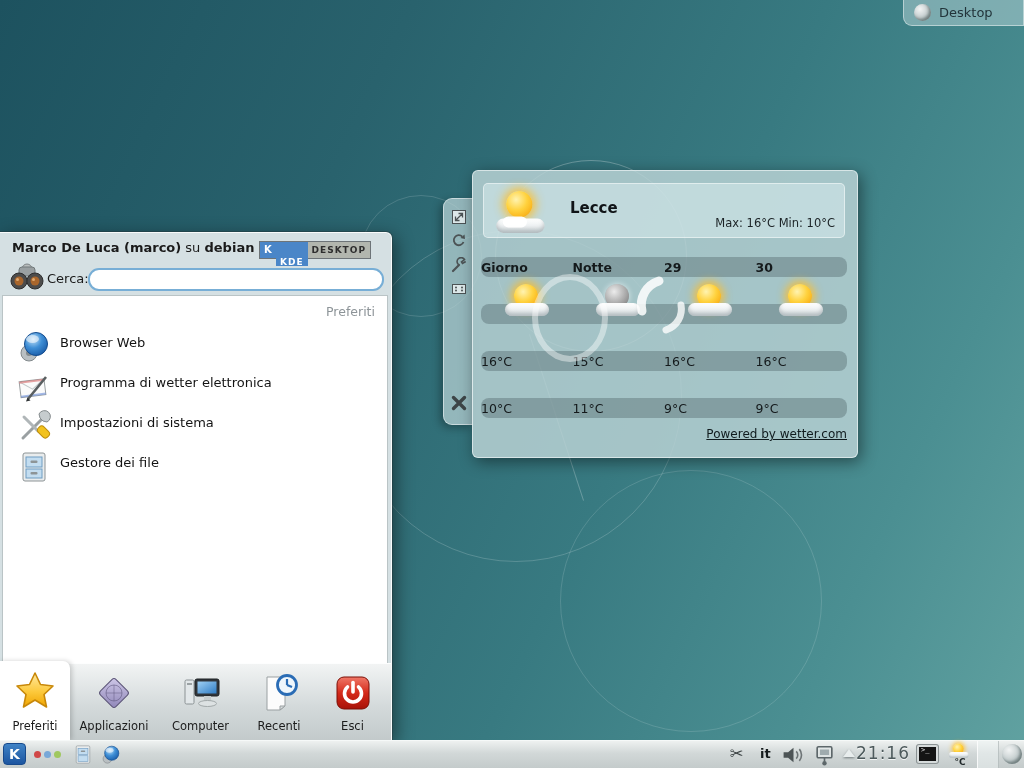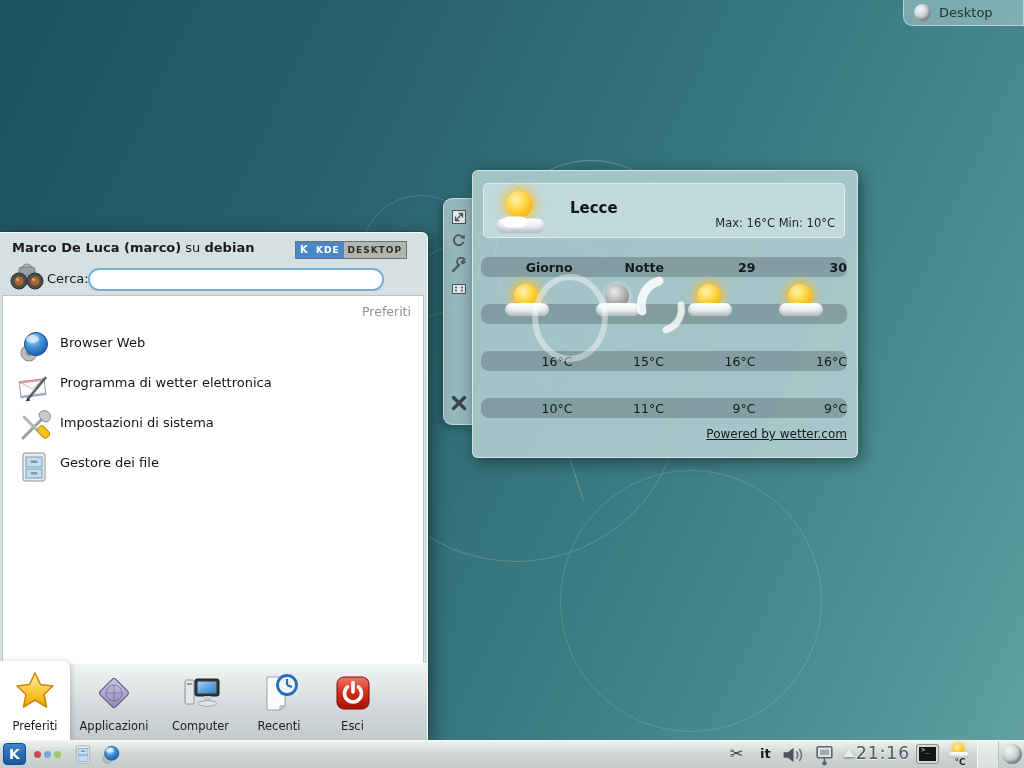--- a/index.html
+++ b/index.html
@@ -31,45 +31,45 @@
   .whandle .hclose{margin-top:auto;margin-bottom:12px}
   .weather{left:472px;top:170px;width:384px;height:286px;background:rgba(183,209,211,0.86);
     border:1px solid rgba(255,255,255,0.55);border-radius:6px;
     box-shadow:3px 4px 16px rgba(0,0,0,0.45);z-index:6}
   .whead{position:absolute;left:10px;top:12px;width:362px;height:55px;
     background:rgba(222,240,241,0.5);border:1px solid rgba(255,255,255,0.5);border-radius:5px;box-sizing:border-box}
   .wcity{position:absolute;left:86px;top:15px;font-size:15px;font-weight:bold;color:#101417}
   .wminmax{position:absolute;right:9px;bottom:7px;font-size:11.5px;color:#1c2326}
   .wstrip{position:absolute;left:8px;width:366px;height:20px;background:rgba(84,104,109,0.42);
     border-radius:8px;display:flex;align-items:center}
-  .wstrip>div{flex:1;text-align:right;font-size:12.5px;color:#14191b}
+  .wstrip>div{flex:1;text-align:left;font-size:12.5px;color:#14191b}
   .wcols{font-weight:bold;font-size:13px}
   .wiconrow{position:absolute;left:8px;top:112px;width:366px;height:42px;display:flex;z-index:2}
   .wiconrow>div{flex:1;display:flex;justify-content:center}
   .wcredit{position:absolute;right:10px;top:256px;font-size:12px;color:#101b1e;text-decoration:underline;cursor:pointer}
   
   .wicon{position:relative;width:48px;height:38px}
   .wicon .ball{position:absolute;left:11px;top:1px;width:24px;height:24px;border-radius:50%}
   .wicon.sun .ball{background:radial-gradient(circle at 38% 32%,#fff3b0,#ffd23e 45%,#f59b00);box-shadow:0 0 9px 3px rgba(255,190,40,0.85)}
   .wicon.moon .ball{background:radial-gradient(circle at 38% 32%,#ececec,#a8a8a8 55%,#6f6f6f);box-shadow:0 0 5px 1px rgba(255,255,255,0.45)}
   .wicon .cl{position:absolute;bottom:5px;left:2px;width:44px;height:13px;border-radius:8px;
     background:linear-gradient(#ffffff,#dde4e6);box-shadow:inset 0 -3px 4px rgba(140,152,156,0.55)}
   .wicon .cl2{position:absolute;bottom:10px;left:8px;width:22px;height:10px;border-radius:6px;background:rgba(255,255,255,0.95)}
   .wicon.big{width:56px;height:44px;transform:scale(1.1);transform-origin:left top}
   .wicon.mini{transform:scale(0.45);transform-origin:left top}
   
-  .kickoff{left:0;top:232px;width:428px;height:509px;background:#d5e0e3;
+  .kickoff{left:0;top:232px;width:392px;height:509px;background:#d5e0e3;
     border:1px solid rgba(255,255,255,0.85);border-left:none;border-radius:0 6px 0 0;box-sizing:border-box;
     box-shadow:0 0 0 1px rgba(35,55,60,0.45),4px 4px 18px rgba(0,0,0,0.45);z-index:10}
   .ktitle{position:absolute;left:12px;top:7px;font-size:13px;color:#1a1a1a;white-space:nowrap}
   .ktitle b{font-weight:bold}
   .kbadge{position:absolute;right:20px;top:8px;height:16px;display:flex;align-items:stretch;
     border:1px solid #6d7478;font-size:9px;font-weight:bold;line-height:16px}
   .kbadge .bicon{width:16px;background:#4a86c8;color:#fff;text-align:center;font-size:10px}
-  .kbadge .bkde{background:#4a86c8;color:#fff;padding:0 4px;letter-spacing:1px}
+  .kbadge .bkde{background:#4a86c8;color:#fff;padding:12px 4px;letter-spacing:1px}
   .kbadge .bdesk{background:#b2b6ae;color:#2e2e2e;padding:0 4px;letter-spacing:1px}
   .ksearchlbl{position:absolute;left:47px;top:38px;font-size:13px;color:#1a1a1a}
   .ksearch{position:absolute;left:88px;top:35px;width:276px;height:19px;border:2px solid #77aed6;
     border-radius:11px;background:#fff;outline:none;padding:0 8px;font-size:13px}
   .kcontent{position:absolute;left:2px;right:3px;top:62px;bottom:76px;background:#fff;border:1px solid #bac4c6}
   .ksection{position:absolute;right:12px;top:8px;font-size:12.5px;color:#8d9498}
   .kitem{position:absolute;left:0;width:100%;height:40px}
   .kitem .ic{position:absolute;left:14px;top:3px;width:34px;height:34px}
   .kitem .lb{position:absolute;left:57px;top:8px;font-size:13px;color:#141414}
   .ktabs{position:absolute;left:0;right:0;bottom:0;height:76px;

